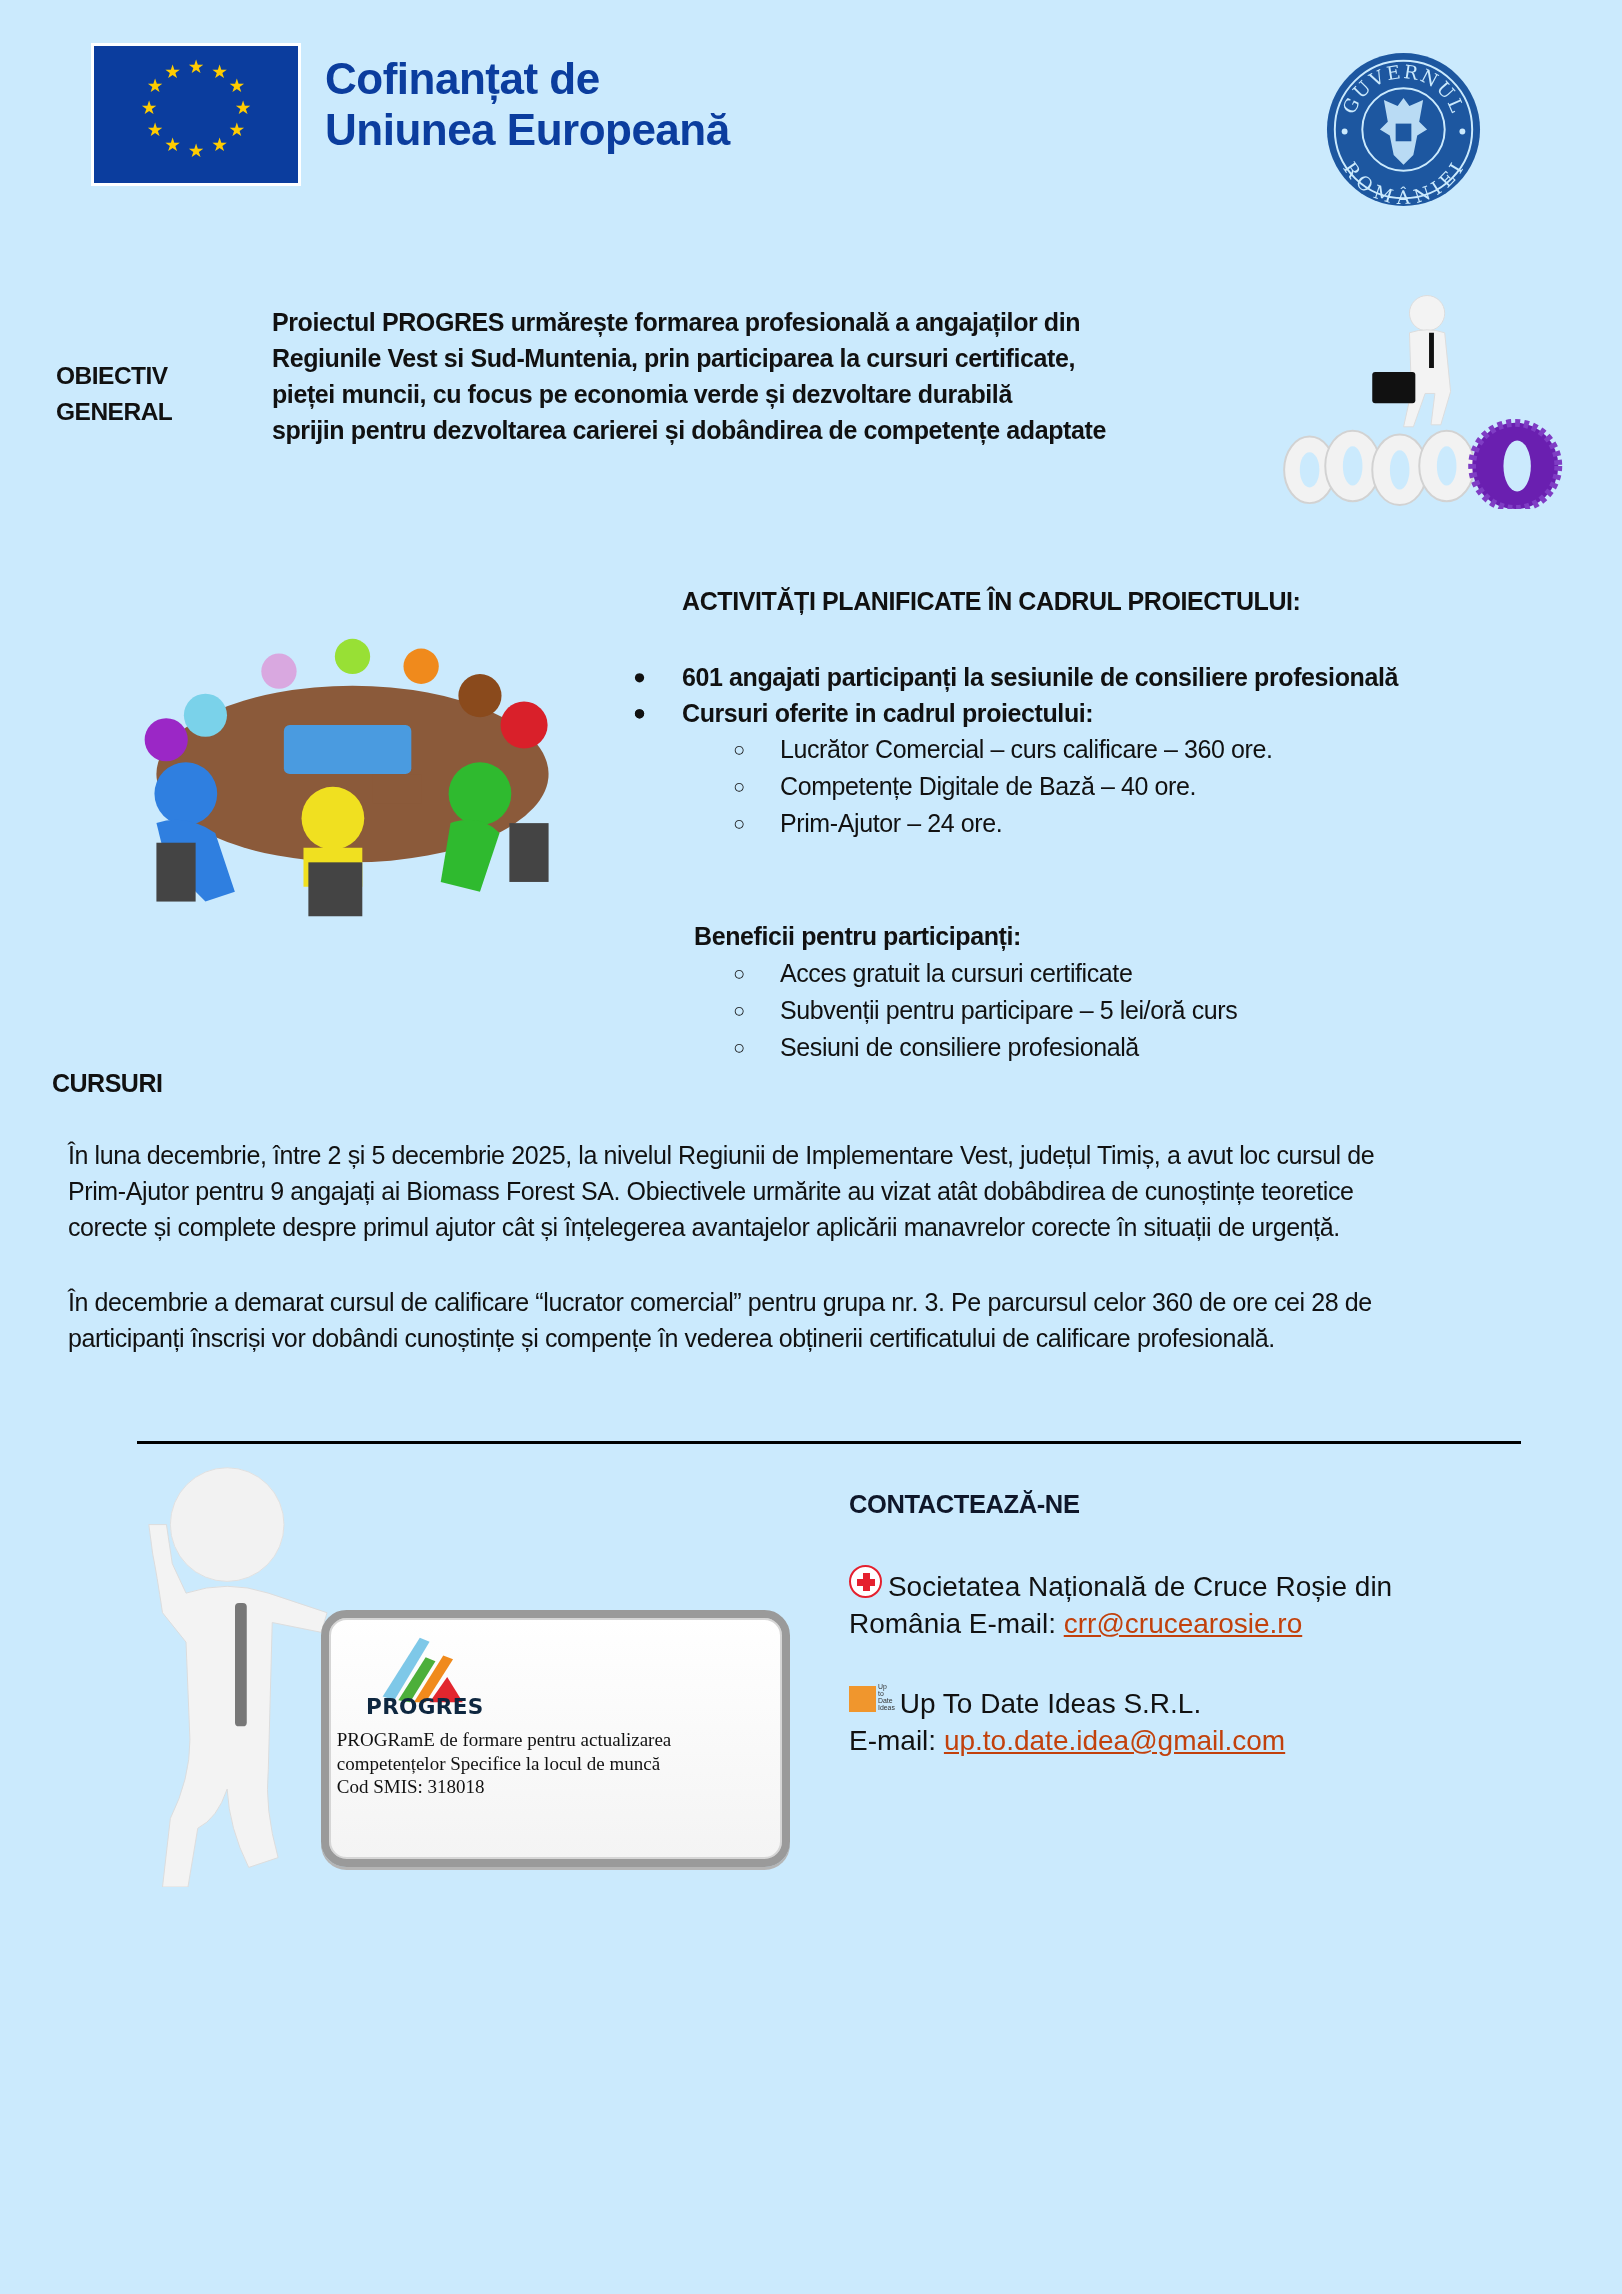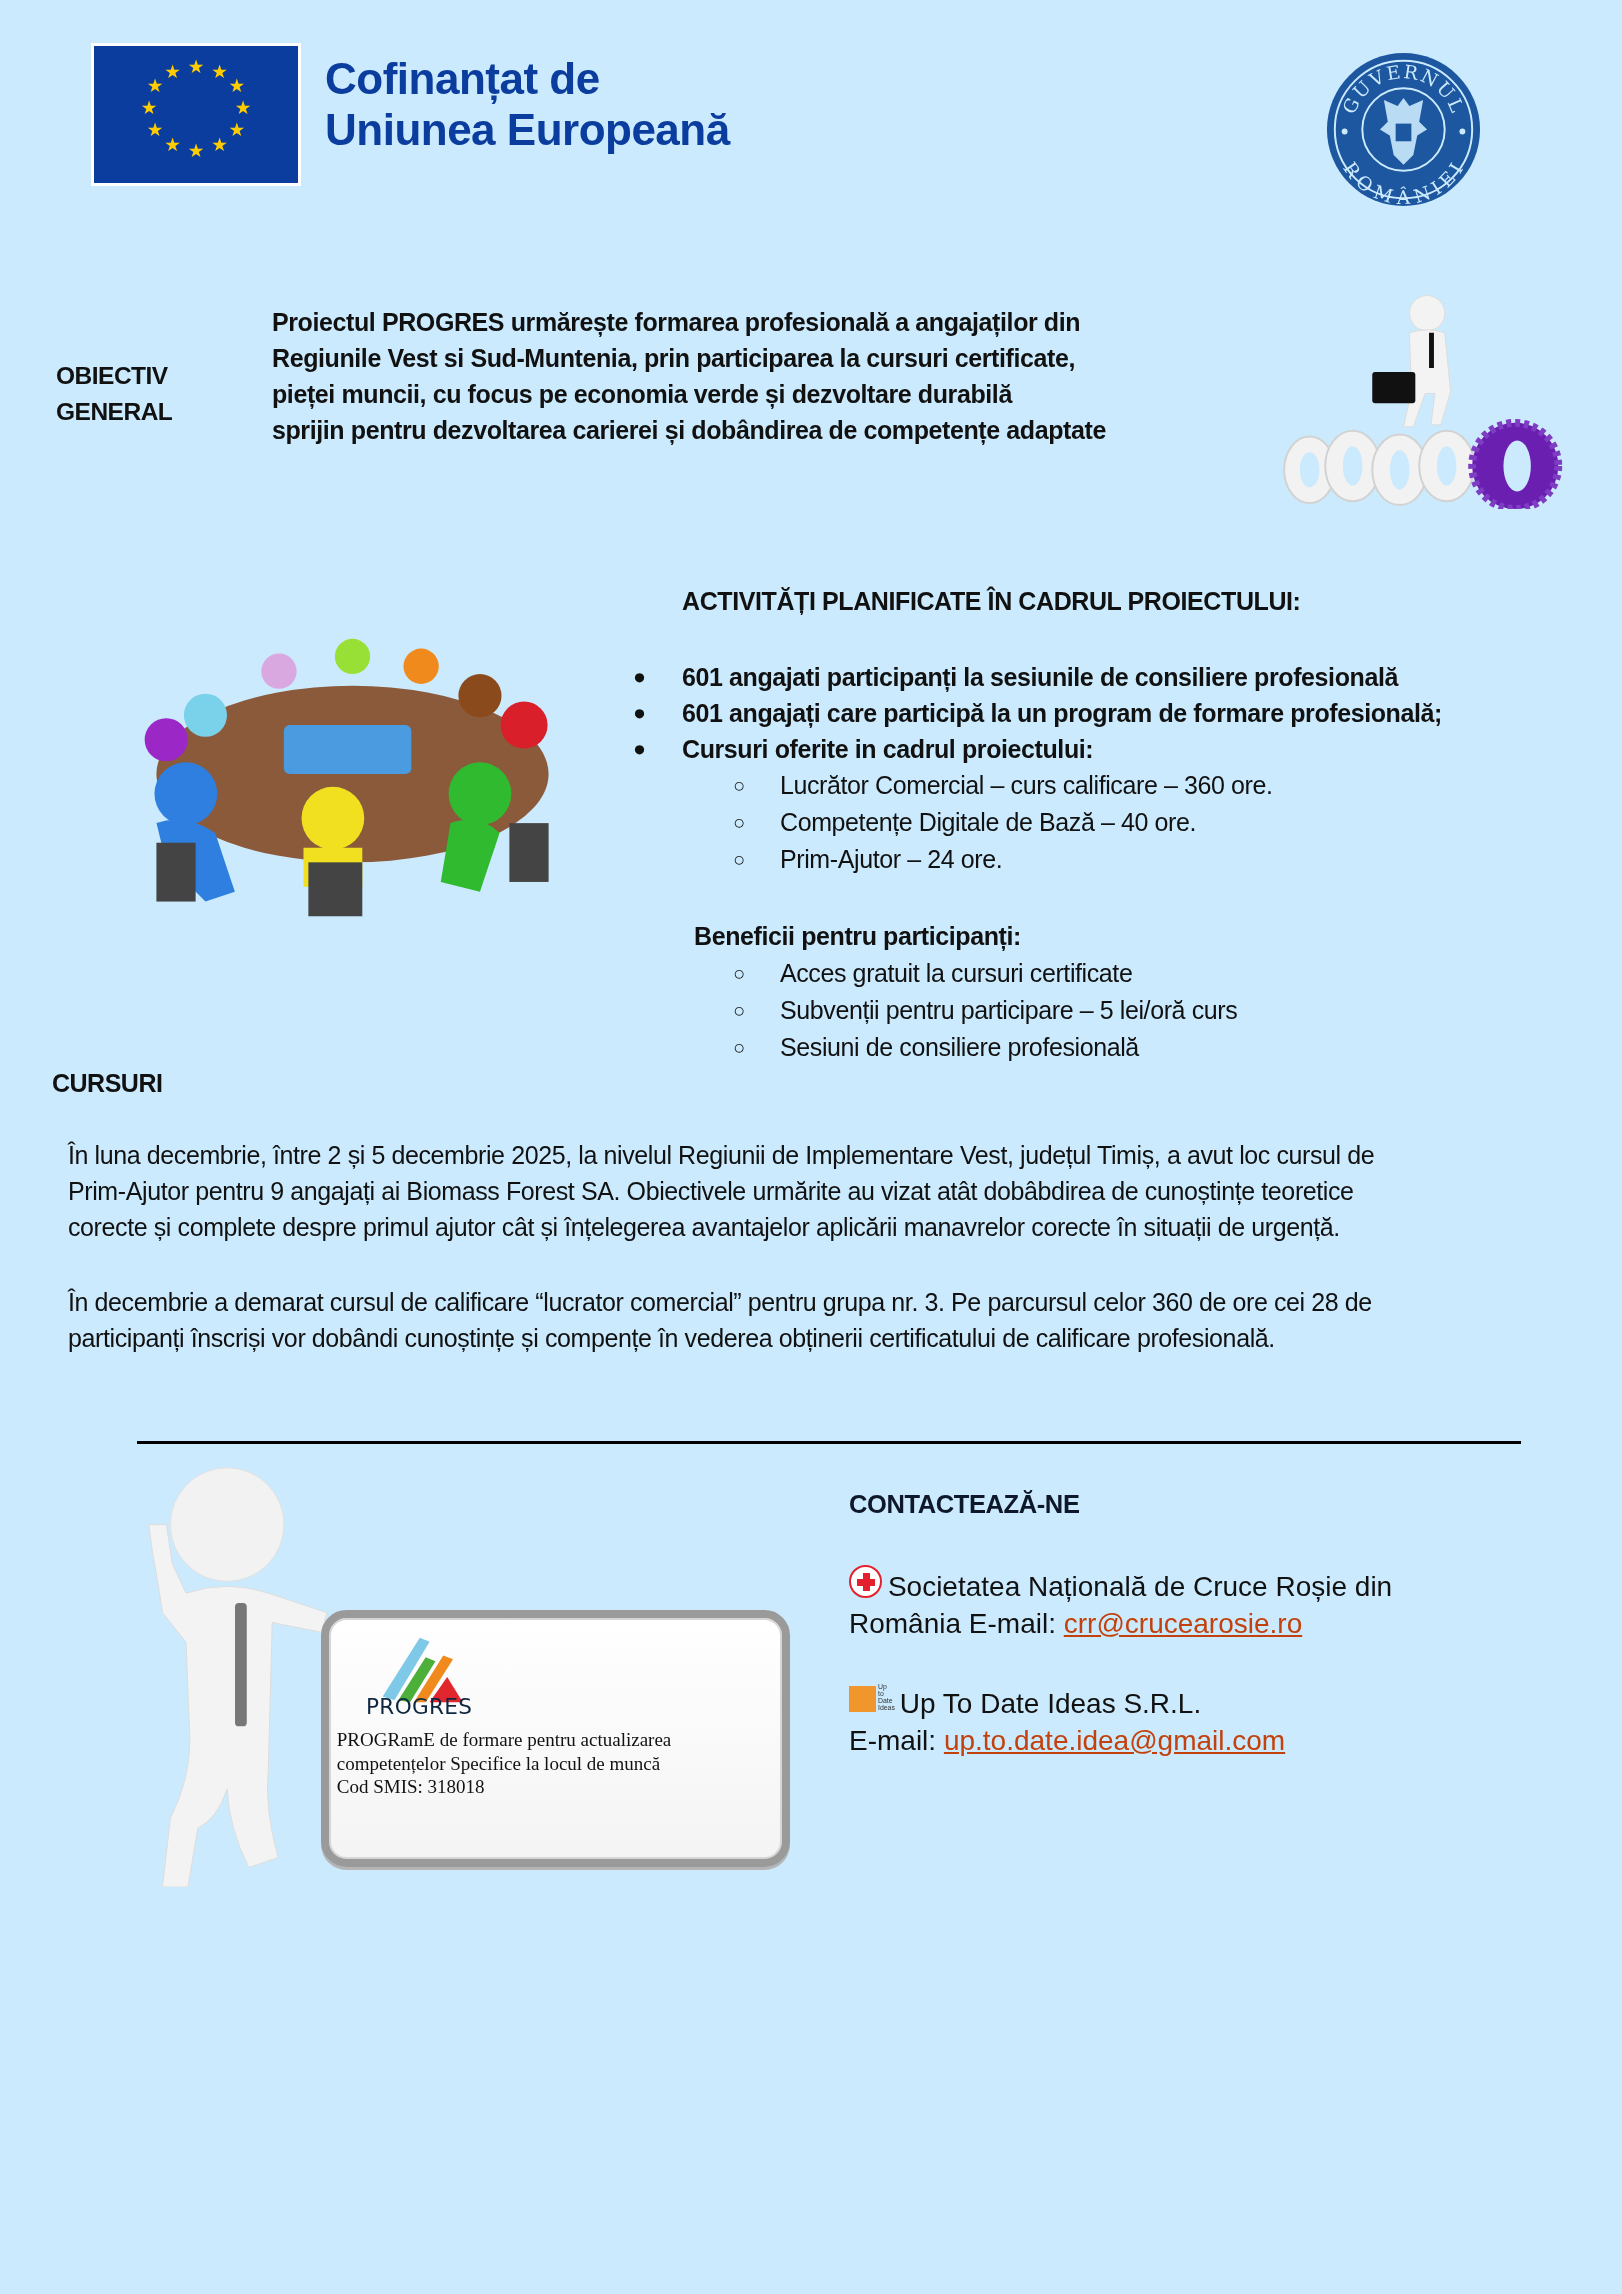--- a/index.html
+++ b/index.html
@@ -70,21 +70,21 @@
     .figure-img { left: 137px; top: 1456px; width: 196px; height: 431px; }
     .sign {
       left: 321px; top: 1610px; width: 469px; height: 257px;
       box-sizing: border-box; border: 8.8px solid #9a9a9a; border-radius: 25.5px;
       background: linear-gradient(#ffffff, #f4f4f4);
       box-shadow: inset 0 0 0 2px #d6d6d6, 0 2.9px 0 #b5b5b5;
     }
     .progres-logo { position: absolute; left: 36px; top: 9.8px; width: 137px; height: 88px; }
     .progres-word {
       position: absolute; left: 37px; top: 76px; font-family: "DejaVu Sans", sans-serif;
-      font-weight: normal; color: #0e2740; font-size: 21.6px; letter-spacing: 0.3px;
+      font-weight: bold; color: #0e2740; font-size: 21.6px; letter-spacing: 0.3px;
     }
     .sign-text {
       position: absolute; left: 7.8px; top: 110px; width: 451px;
       font-family: "Liberation Serif", serif; font-size: 19px; line-height: 23.5px; color: #111;
     }
 
     .contact-title {
       left: 849px; top: 1490px; color: #0f172a; font-weight: bold; font-size: 25.5px; letter-spacing: -0.4px;
     }
     .contact-block { left: 849px; width: 686px; font-size: 28px; line-height: 37px; }
@@ -224,21 +224,20 @@
 
 <div class="abs act-title">ACTIVITĂȚI PLANIFICATE ÎN CADRUL PROIECTULUI:</div>
 
 <div class="abs bullets">
   <div class="bullet-row">
     <span class="dot">●</span>
     <span>601 angajati participanți la sesiunile de consiliere profesională</span>
   </div>
   <div class="bullet-row">
     <span class="dot">●</span>
-    <span>601 angajați care participă la un program de formare profesională;</span>
   </div>
   <div class="bullet-row">
     <span class="dot">●</span>
     <span>Cursuri oferite in cadrul proiectului:</span>
   </div>
   <div class="sub-row">
     <span class="circ">○</span>
     <span>Lucrător Comercial – curs calificare – 360 ore.</span>
   </div>
   <div class="sub-row">

